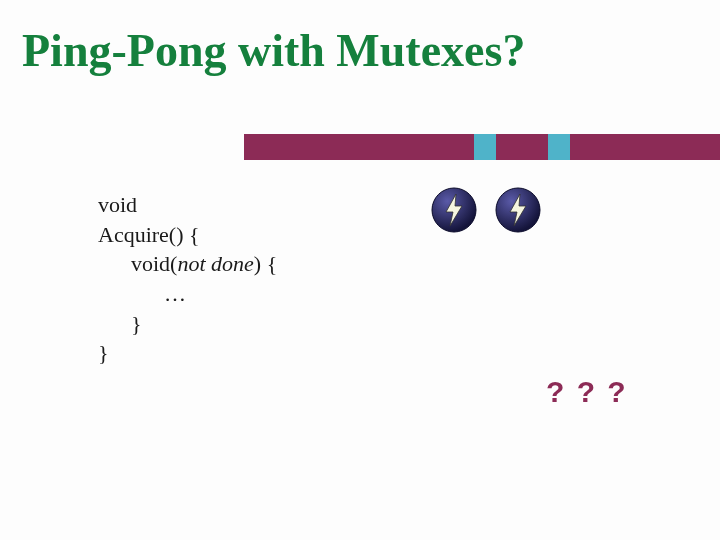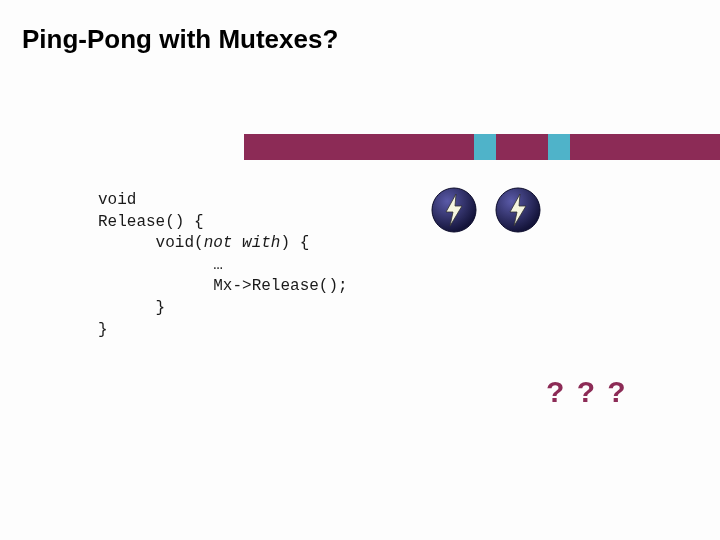--- a/index.html
+++ b/index.html
@@ -12,45 +12,46 @@
       height: 540px;
       background: #fdfdfd;
       font-family: Arial, Helvetica, sans-serif;
       position: relative;
       overflow: hidden;
     }
     .title {
       position: absolute;
       top: 24px;
       left: 22px;
-      font-size: 26px;
+      font-size: 46px;
       font-weight: bold;
-      color: #000000;
+      color: #15803d;
+      font-family: Liberation Serif, serif;
     }
     .color-bar {
       position: absolute;
       top: 134px;
       left: 244px;
       display: flex;
       height: 26px;
     }
     .bar-seg {
       height: 26px;
     }
     .seg-maroon1 { width: 230px; background: #8c2b56; }
     .seg-cyan1 { width: 22px; background: #4fb3c9; }
     .seg-maroon2 { width: 52px; background: #8c2b56; }
     .seg-cyan2 { width: 22px; background: #4fb3c9; }
     .seg-maroon3 { width: 150px; background: #8c2b56; }
     .code-block {
       position: absolute;
       top: 190px;
       left: 98px;
-      font-family: Liberation Mono, monospace;
-      font-size: 16px;
+      font-family: Liberation Serif, serif;
+      font-size: 22px;
       line-height: 1.35;
       color: #1a1a1a;
     }
     .code-line {
       white-space: pre;
     }
     .italic {
       font-style: italic;
     }
     .thread-circle {
@@ -83,24 +84,23 @@
 <div class="color-bar">
   <div class="bar-seg seg-maroon1"></div>
   <div class="bar-seg seg-cyan1"></div>
   <div class="bar-seg seg-maroon2"></div>
   <div class="bar-seg seg-cyan2"></div>
   <div class="bar-seg seg-maroon3"></div>
 </div>
 
 <div class="code-block">
   <div class="code-line">void</div>
-  <div class="code-line">Release() {</div>
-  <div class="code-line"><span>      void(</span><span class="italic">not with</span><span>) {</span></div>
+  <div class="code-line">Acquire() {</div>
+  <div class="code-line"><span>      void(</span><span class="italic">not done</span><span>) {</span></div>
   <div class="code-line">            …</div>
-  <div class="code-line">            Mx-&gt;Release();</div>
   <div class="code-line">      }</div>
   <div class="code-line">}</div>
 </div>
 
 <div class="thread-circle thread-1">
   <svg viewBox="0 0 48 48">
     <defs>
       <radialGradient id="g1" cx="35%" cy="30%" r="70%">
         <stop offset="0%" stop-color="#5a5aa8"></stop>
         <stop offset="100%" stop-color="#14143a"></stop>

